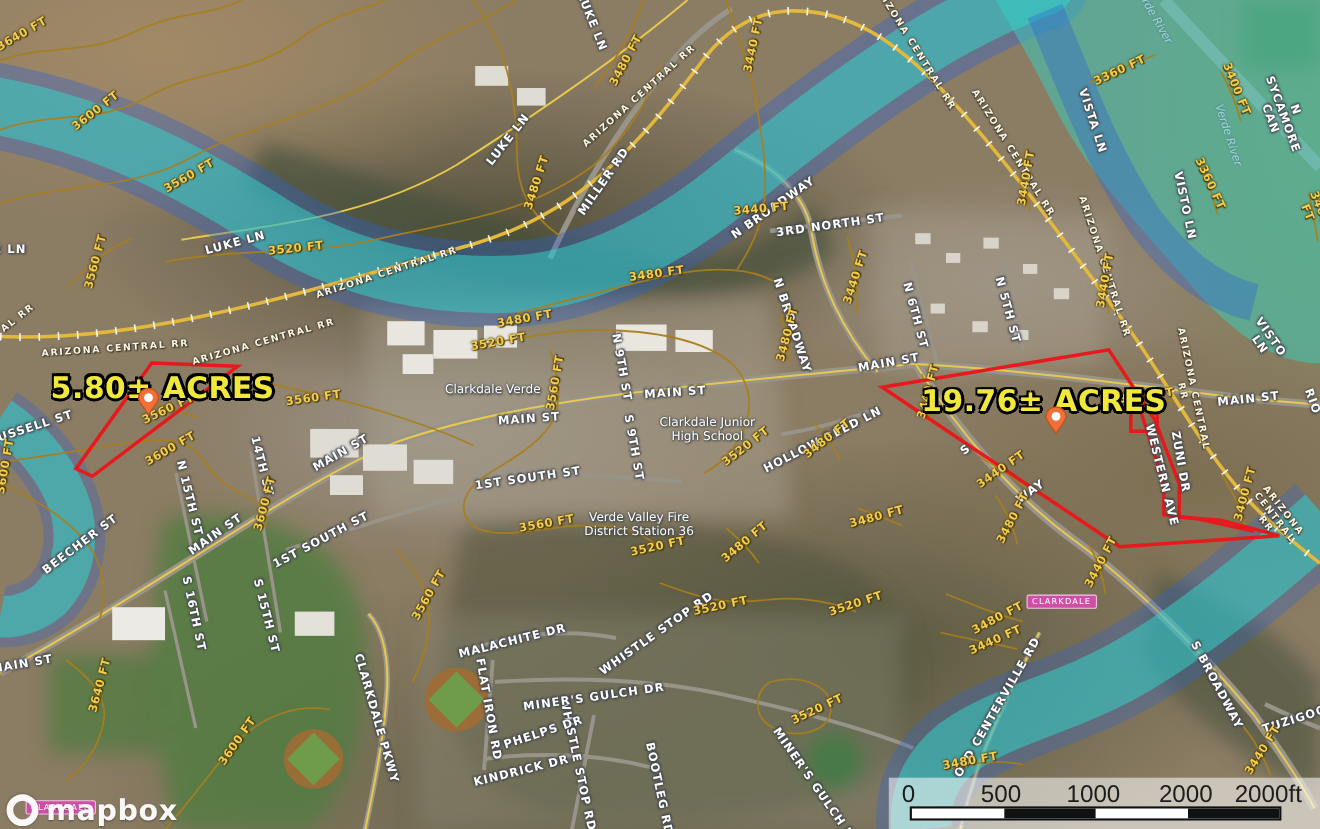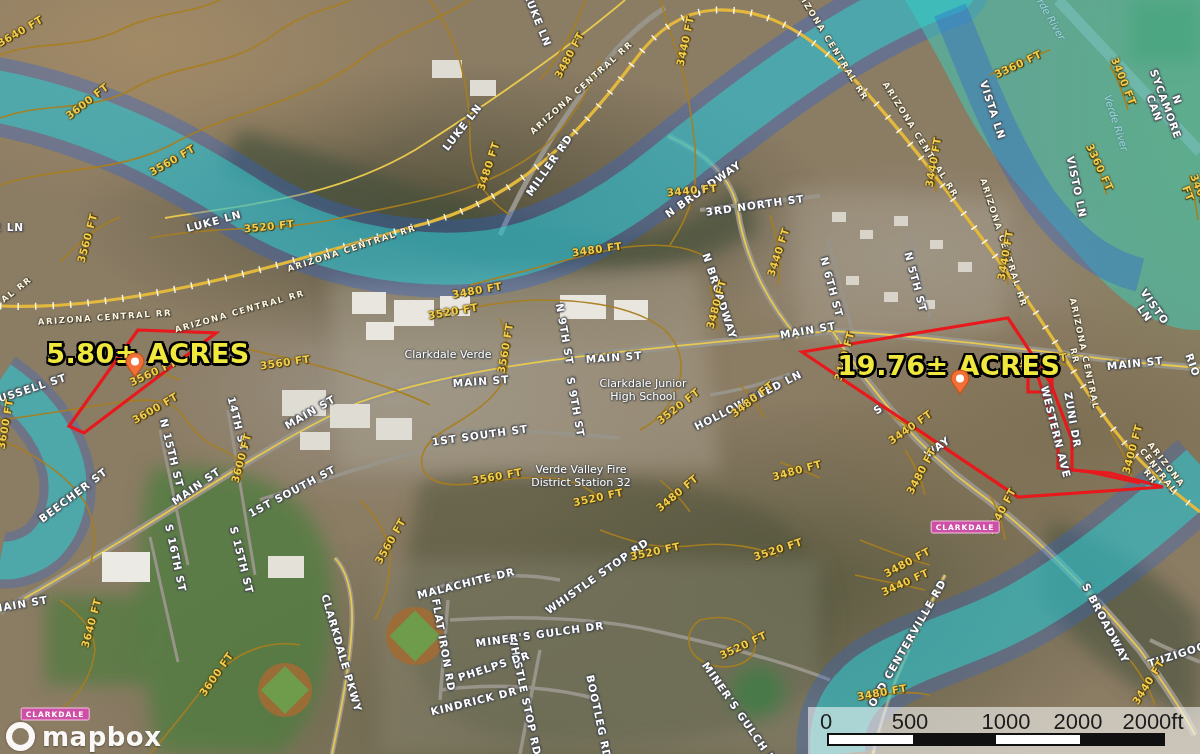--- a/index.html
+++ b/index.html
@@ -27,22 +27,22 @@
   .rail{font-size:8.5px;font-weight:bold;letter-spacing:1.6px;color:#fdf6e0;
     text-shadow:0 0 2px #3c3a30,0 0 2px #3c3a30,1px 1px 1px #3c3a30;}
   .poi{font-size:11px;color:#ffffff;font-weight:500;
     text-shadow:0 0 2px #3f4348,0 0 2px #3f4348,1px 1px 2px #3f4348;}
   .water{font-size:10px;font-style:italic;color:#bfe3f2;opacity:.75;
     text-shadow:0 0 2px #1e5e74;}
   .acres{position:absolute;font-size:27px;font-weight:800;letter-spacing:.5px;color:#f0e83c;
     transform:translate(-50%,-50%);white-space:nowrap;
     text-shadow:2px 2px 0 #000,-2px -2px 0 #000,2px -2px 0 #000,-2px 2px 0 #000,0 3px 0 #000,3px 0 0 #000;}
   .badge{position:absolute;transform:translate(-50%,-50%);background:#cf4fa6;color:#fff;
-    font-size:7.5px;font-weight:bold;letter-spacing:1px;padding:1px 4px;border:1px solid #f3c7e4;
-    border-radius:2px;white-space:nowrap;}
+    font-size:7.5px;font-weight:normal;letter-spacing:1px;padding:1px 4px;border:1px solid #f3c7e4;
+    border-radius:2px;white-space:nowrap;margin-top:20px;}
   .pin{position:absolute;width:20px;height:26px;}
   
   .scalebar{position:absolute;left:808px;top:707px;width:392px;height:47px;
     background:rgba(255,255,255,.55);}
   .scalebar .tick{position:absolute;top:2px;transform:translateX(-50%);
     font-family:"Liberation Sans",sans-serif;font-size:22px;color:#1c1c1c;}
   .segbar{position:absolute;left:19px;top:26px;width:334px;height:9px;border:2px solid #111;
     display:flex;background:#fff;}
   .segbar .seg{flex:1 1 25%;}
   .segbar .seg:nth-child(2),.segbar .seg:nth-child(4){background:#111;}
@@ -302,21 +302,21 @@
       <span class="lbl contour" style="left: 216px; top: 674px; transform: translate(-50%, -50%) rotate(-55deg);">3600 FT</span>
       <span class="lbl contour" style="left: 91px; top: 623px; transform: translate(-50%, -50%) rotate(-75deg);">3640 FT</span>
       <span class="lbl contour" style="left: 390px; top: 541px; transform: translate(-50%, -50%) rotate(-60deg);">3560 FT</span>
       <span class="lbl contour" style="left: 655px; top: 551px; transform: translate(-50%, -50%) rotate(-12deg);">3520 FT</span>
       <span class="lbl contour" style="left: 743px; top: 645px; transform: translate(-50%, -50%) rotate(-25deg);">3520 FT</span>
       <span class="lbl contour" style="left: 778px; top: 549px; transform: translate(-50%, -50%) rotate(-18deg);">3520 FT</span>
       <span class="lbl poi" style="left: 448px; top: 355px; transform: translate(-50%, -50%) rotate(0deg);">Clarkdale Verde</span>
       <span class="lbl poi" style="left: 643px; top: 391px; transform: translate(-50%, -50%) rotate(0deg);">Clarkdale Junior
 High School</span>
       <span class="lbl poi" style="left: 581px; top: 477px; transform: translate(-50%, -50%) rotate(0deg);">Verde Valley Fire
-District Station 32</span>
+District Station 36</span>
       <span class="lbl water" style="left: 1048px; top: 14px; transform: translate(-50%, -50%) rotate(60deg);">Verde River</span>
       <span class="lbl water" style="left: 1116px; top: 123px; transform: translate(-50%, -50%) rotate(72deg);">Verde River</span>
     </div>
 
   <div id="overlay-layer">
       <div class="acres" style="left: 148px; top: 353px;">5.80± ACRES</div>
       <div class="pin" style="left: 125px; top: 352px;"><svg width="20" height="26" viewBox="0 0 20 26">
           <path d="M10,25 C6,18 1,14.5 1,9.5 C1,4.5 5,1 10,1 C15,1 19,4.5 19,9.5 C19,14.5 14,18 10,25 Z" fill="#f07038" stroke="#c2511f" stroke-width="1.2"></path>
           <circle cx="10" cy="9.5" r="4" fill="#ffffff"></circle>
         </svg></div>
@@ -325,21 +325,21 @@
           <path d="M10,25 C6,18 1,14.5 1,9.5 C1,4.5 5,1 10,1 C15,1 19,4.5 19,9.5 C19,14.5 14,18 10,25 Z" fill="#f07038" stroke="#c2511f" stroke-width="1.2"></path>
           <circle cx="10" cy="9.5" r="4" fill="#ffffff"></circle>
         </svg></div>
       <div class="badge" style="left: 965px; top: 527px;">CLARKDALE</div>
       <div class="badge" style="left: 55px; top: 714px;">CLARKDALE</div>
     </div>
 
   <div class="scalebar">
     <span class="tick" style="left:18px">0</span>
     <span class="tick" style="left:102px">500</span>
-    <span class="tick" style="left:198px">1000</span>
+    <span class="tick" style="left:186px">1000</span>
     <span class="tick" style="left:270px">2000</span>
     <span class="tick" style="left:345px">2000ft</span>
     <div class="segbar">
       <div class="seg"></div>
         <div class="seg"></div>
         <div class="seg"></div>
         <div class="seg"></div>
     </div>
   </div>
 

